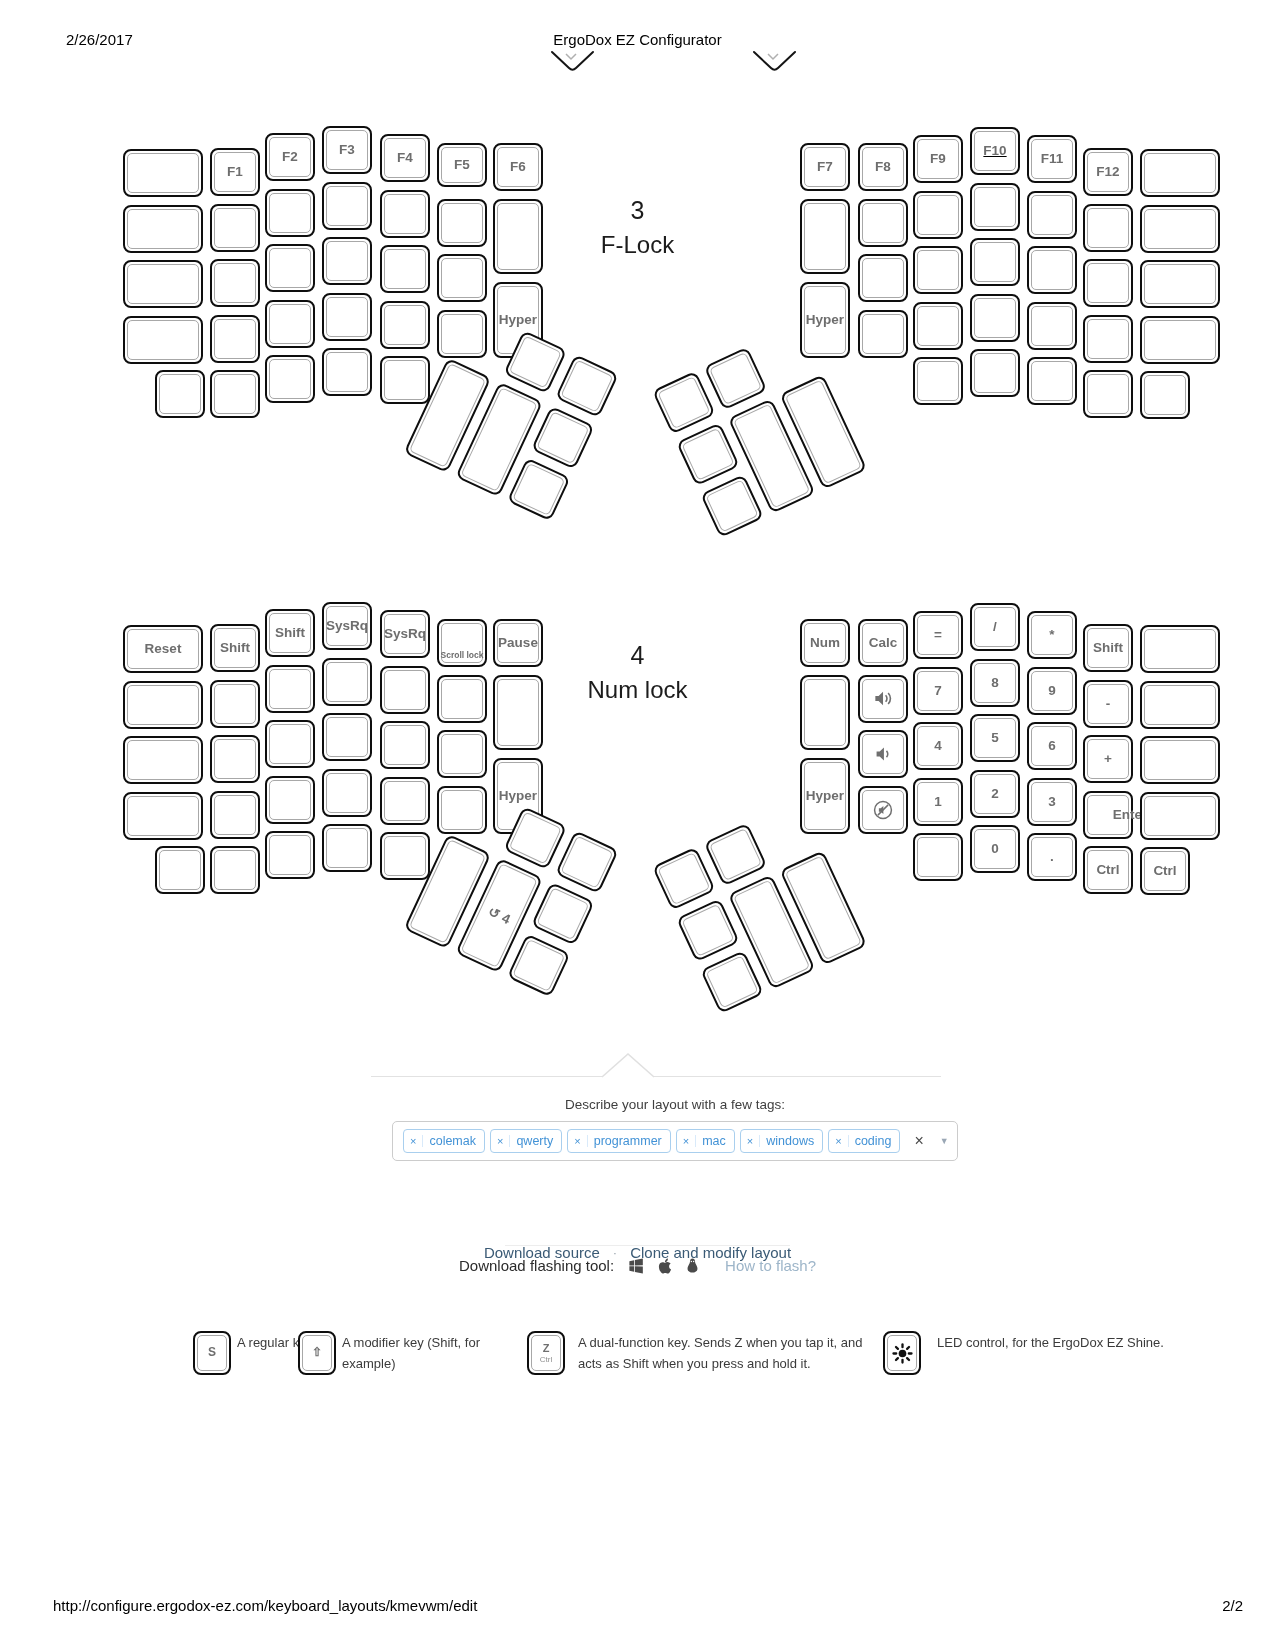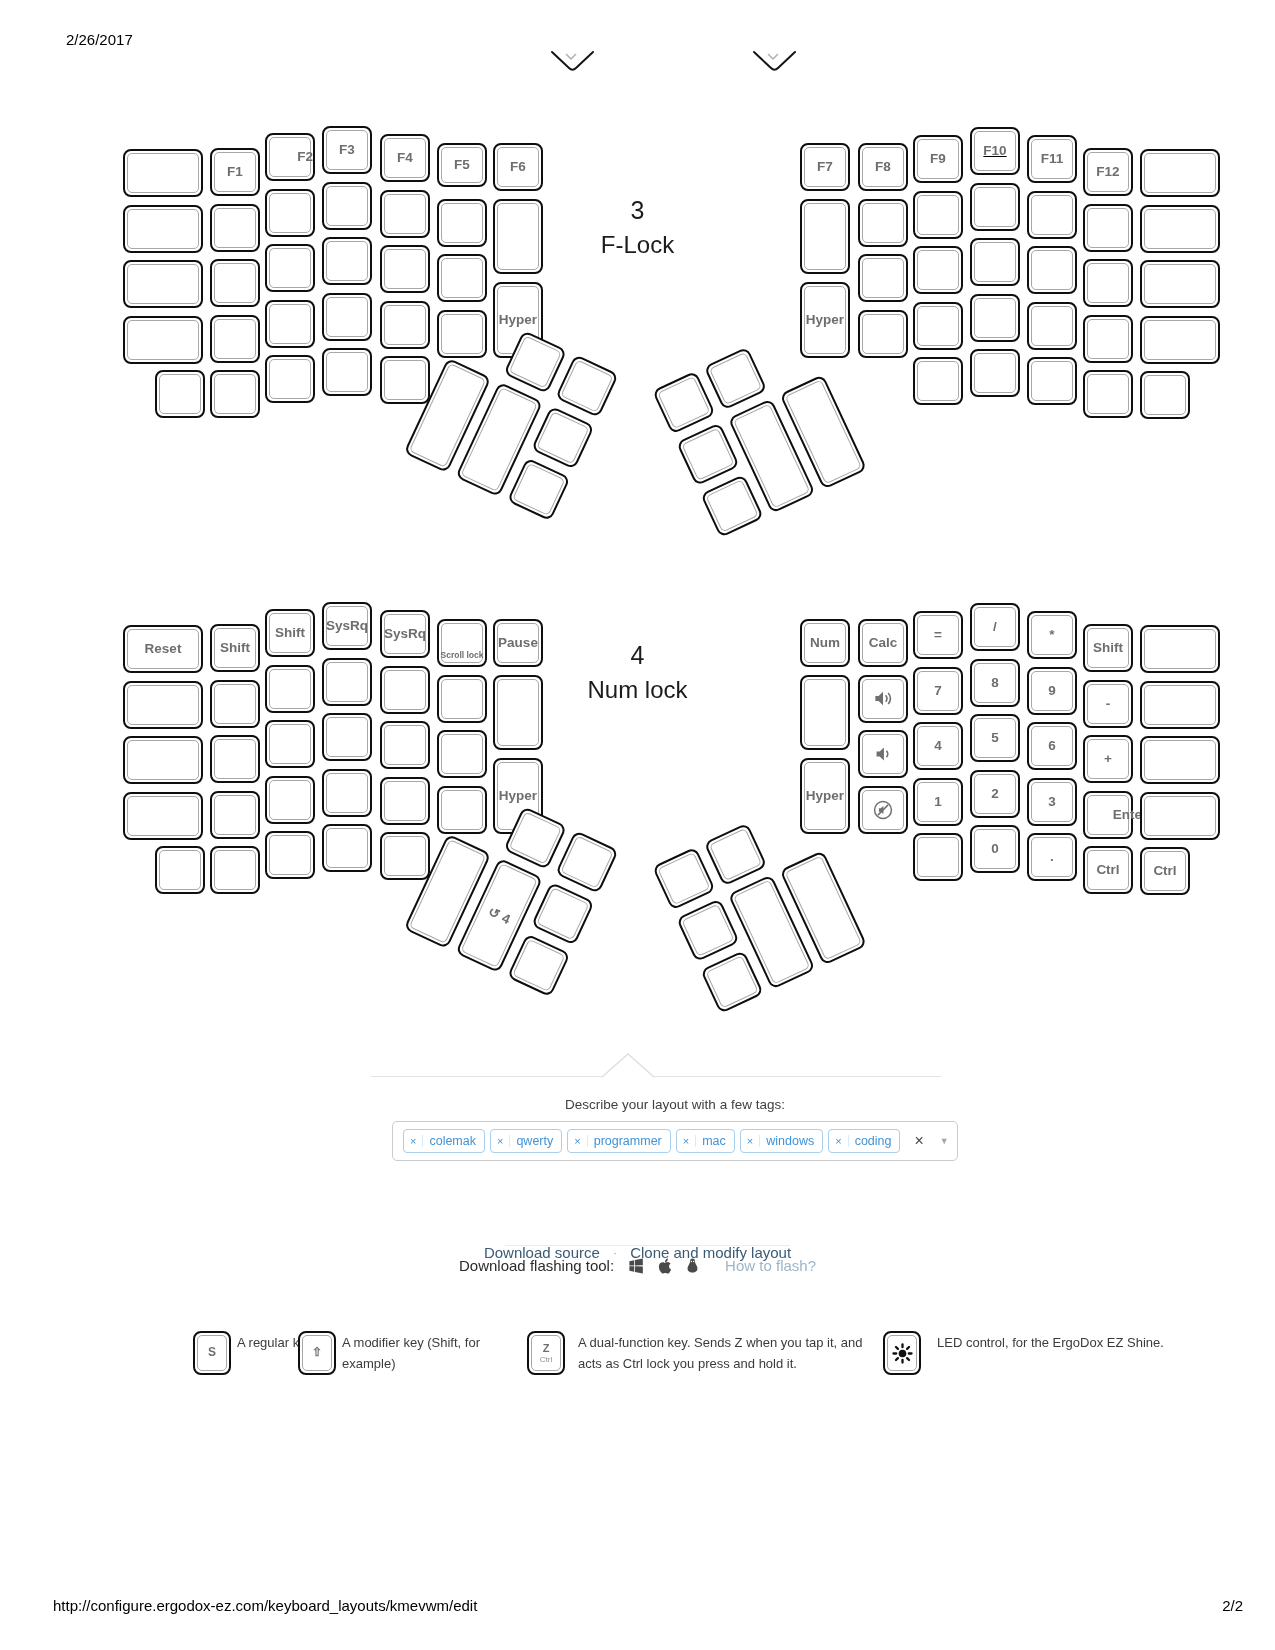--- a/index.html
+++ b/index.html
@@ -62,40 +62,41 @@
   .lkA{font-size:11px;font-weight:bold;color:#6f6f6f;}
   .lkB{font-size:8px;color:#8f8f8f;margin-top:1px;}
   .legend-text{position:absolute;font-size:13px;color:#3b3b3b;line-height:1.65;}
 </style>
 </head>
 <body>
 
 <div id="page">
 
   <div id="header-date" class="hdr">2/26/2017</div>
+  <div id="header-title" class="hdr">ErgoDox EZ Configurator</div>
 
   <svg class="chevron" style="left:549px" width="47" height="26">
     <path d="M3,2 L20,18 Q23.5,21.5 27,18 L44,2" fill="#fff" stroke="#151515" stroke-width="2" stroke-linecap="round"></path>
     <path d="M17,4 L22,9 L27,4" fill="none" stroke="#b0b0b0" stroke-width="1.5"></path>
   </svg>
   <svg class="chevron" style="left:751px" width="47" height="26">
     <path d="M3,2 L20,18 Q23.5,21.5 27,18 L44,2" fill="#fff" stroke="#151515" stroke-width="2" stroke-linecap="round"></path>
     <path d="M17,4 L22,9 L27,4" fill="none" stroke="#b0b0b0" stroke-width="1.5"></path>
   </svg>
 
   <div>
       <div class="layer-label" style="top: 196px;">
         <div class="layer-number">3</div>
         <div class="layer-name">F-Lock</div>
       </div>
       <div class="key" style="left: 123px; top: 149px; width: 80px; height: 48px;"></div>
       <div class="key" style="left: 210px; top: 148px; width: 50px; height: 48px;">
         <span class="klabel">F1</span>
       </div>
-      <div class="key" style="left: 265px; top: 133px; width: 50px; height: 48px; justify-content: flex-end;">
+      <div class="key" style="left: 265px; top: 133px; width: 50px; height: 48px;">
         <span class="klabel">F2</span>
       </div>
       <div class="key" style="left: 322px; top: 126px; width: 50px; height: 48px;">
         <span class="klabel">F3</span>
       </div>
       <div class="key" style="left: 380px; top: 134px; width: 50px; height: 48px;">
         <span class="klabel">F4</span>
       </div>
       <div class="key" style="left: 437px; top: 143px; width: 50px; height: 44px;">
         <span class="klabel">F5</span>
@@ -439,21 +440,21 @@
       <div class="key lkey" style="left: 298px; top: 1331px;">
         <span class="klabel lks">⇧</span>
       </div>
       <div class="legend-text" style="left: 342px; top: 1332px; width: 190px;">A modifier key (Shift, for example)</div>
       <div class="key lkey" style="left: 527px; top: 1331px;">
         <span class="lk2">
           <span class="lkA">Z</span>
           <span class="lkB">Ctrl</span>
         </span>
       </div>
-      <div class="legend-text" style="left: 578px; top: 1332px; width: 300px;">A dual-function key. Sends Z when you tap it, and acts as Ctrl lock you press and hold it.</div>
+      <div class="legend-text" style="left: 578px; top: 1332px; width: 300px;">A dual-function key. Sends Z when you tap it, and acts as Shift when you press and hold it.</div>
       <div class="key lkey" style="left: 883px; top: 1331px;">
         <span class="kicon">
           <svg viewBox="0 0 24 24" width="23" height="23">
             <circle cx="12" cy="12" r="4" fill="#111"></circle>
             <g stroke="#111" stroke-width="2.4" stroke-linecap="round">
               <line x1="12" y1="2.6" x2="12" y2="5.4"></line>
               <line x1="12" y1="18.6" x2="12" y2="21.4"></line>
               <line x1="2.6" y1="12" x2="5.4" y2="12"></line>
               <line x1="18.6" y1="12" x2="21.4" y2="12"></line>
               <line x1="5.2" y1="5.2" x2="7.2" y2="7.2"></line>

